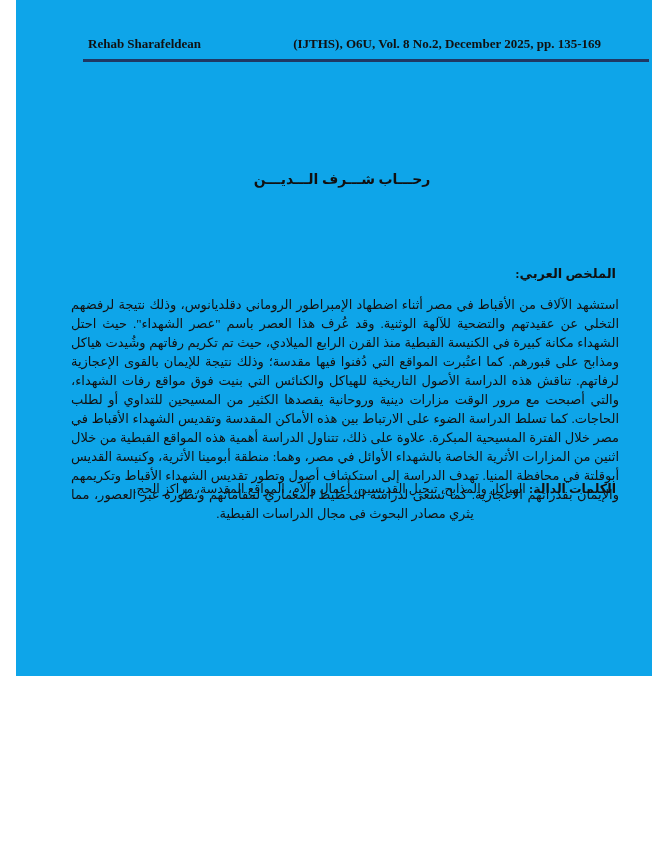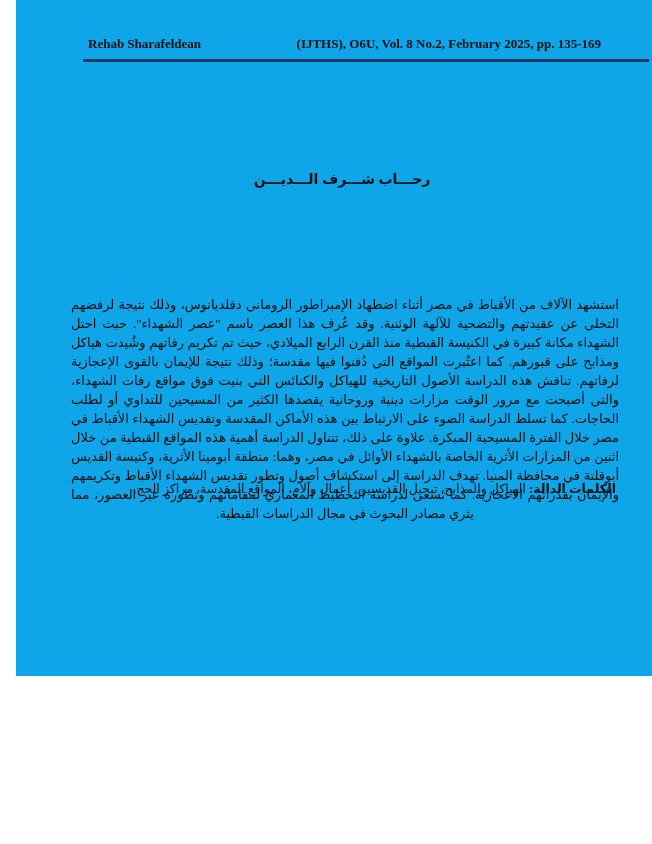--- a/index.html
+++ b/index.html
@@ -100,29 +100,30 @@
     background: #3d4c6b;
   }
 </style>
 </head>
 <body>
 
 <div class="page">
 
   <div class="header-row">
     <span>Rehab Sharafeldean</span>
-    <span>(IJTHS), O6U, Vol. 8 No.2, February 2025, pp. 135-169</span>
+    <span>(IJTHS), O6U, Vol. 8 No.2, December 2025, pp. 135-169</span>
   </div>
 
   <div class="rule rule-header"></div>
 
 
   <div class="author-ar ar">رحـــاب شـــرف الـــديـــن</div>
 
 
+  <div class="abstract-heading ar">الملخص العربي:</div>
 
   <p class="abstract-body ar">استشهد الآلاف من الأقباط في مصر أثناء اضطهاد الإمبراطور الروماني دقلديانوس، وذلك نتيجة لرفضهم التخلي عن عقيدتهم والتضحية للآلهة الوثنية. وقد عُرف هذا العصر باسم "عصر الشهداء". حيث احتل الشهداء مكانة كبيرة في الكنيسة القبطية منذ القرن الرابع الميلادي، حيث تم تكريم رفاتهم وشُيدت هياكل ومذابح على قبورهم. كما اعتُبرت المواقع التي دُفنوا فيها مقدسة؛ وذلك نتيجة للإيمان بالقوى الإعجازية لرفاتهم. تناقش هذه الدراسة الأصول التاريخية للهياكل والكنائس التي بنيت فوق مواقع رفات الشهداء، والتي أصبحت مع مرور الوقت مزارات دينية وروحانية يقصدها الكثير من المسيحين للتداوي أو لطلب الحاجات. كما تسلط الدراسة الضوء على الارتباط بين هذه الأماكن المقدسة وتقديس الشهداء الأقباط في مصر خلال الفترة المسيحية المبكرة. علاوة على ذلك، تتناول الدراسة أهمية هذه المواقع القبطية من خلال اثنين من المزارات الأثرية الخاصة بالشهداء الأوائل في مصر، وهما: منطقة أبومينا الأثرية، وكنيسة القديس أبوقلتة في محافظة المنيا. تهدف الدراسة إلى استكشاف أصول وتطور تقديس الشهداء الأقباط وتكريمهم والإيمان بقدراتهم الاعجازية. كما تسعى لدراسة التخطيط المعماري لمقاماتهم وتطوره عبر العصور، مما يثري مصادر البحوث فى مجال الدراسات القبطية.</p>
 
   <div class="keywords-line ar">
     <span class="keywords-label">الكلمات الدالة:</span><span> الهياكل والمذابح، تبجيل القديسين، أعمال وآلام، المواقع المقدسة، مراكز الحج.</span>
   </div>
 
   <div class="rule rule-footer"></div>
 
   <div class="page-number">169</div>

